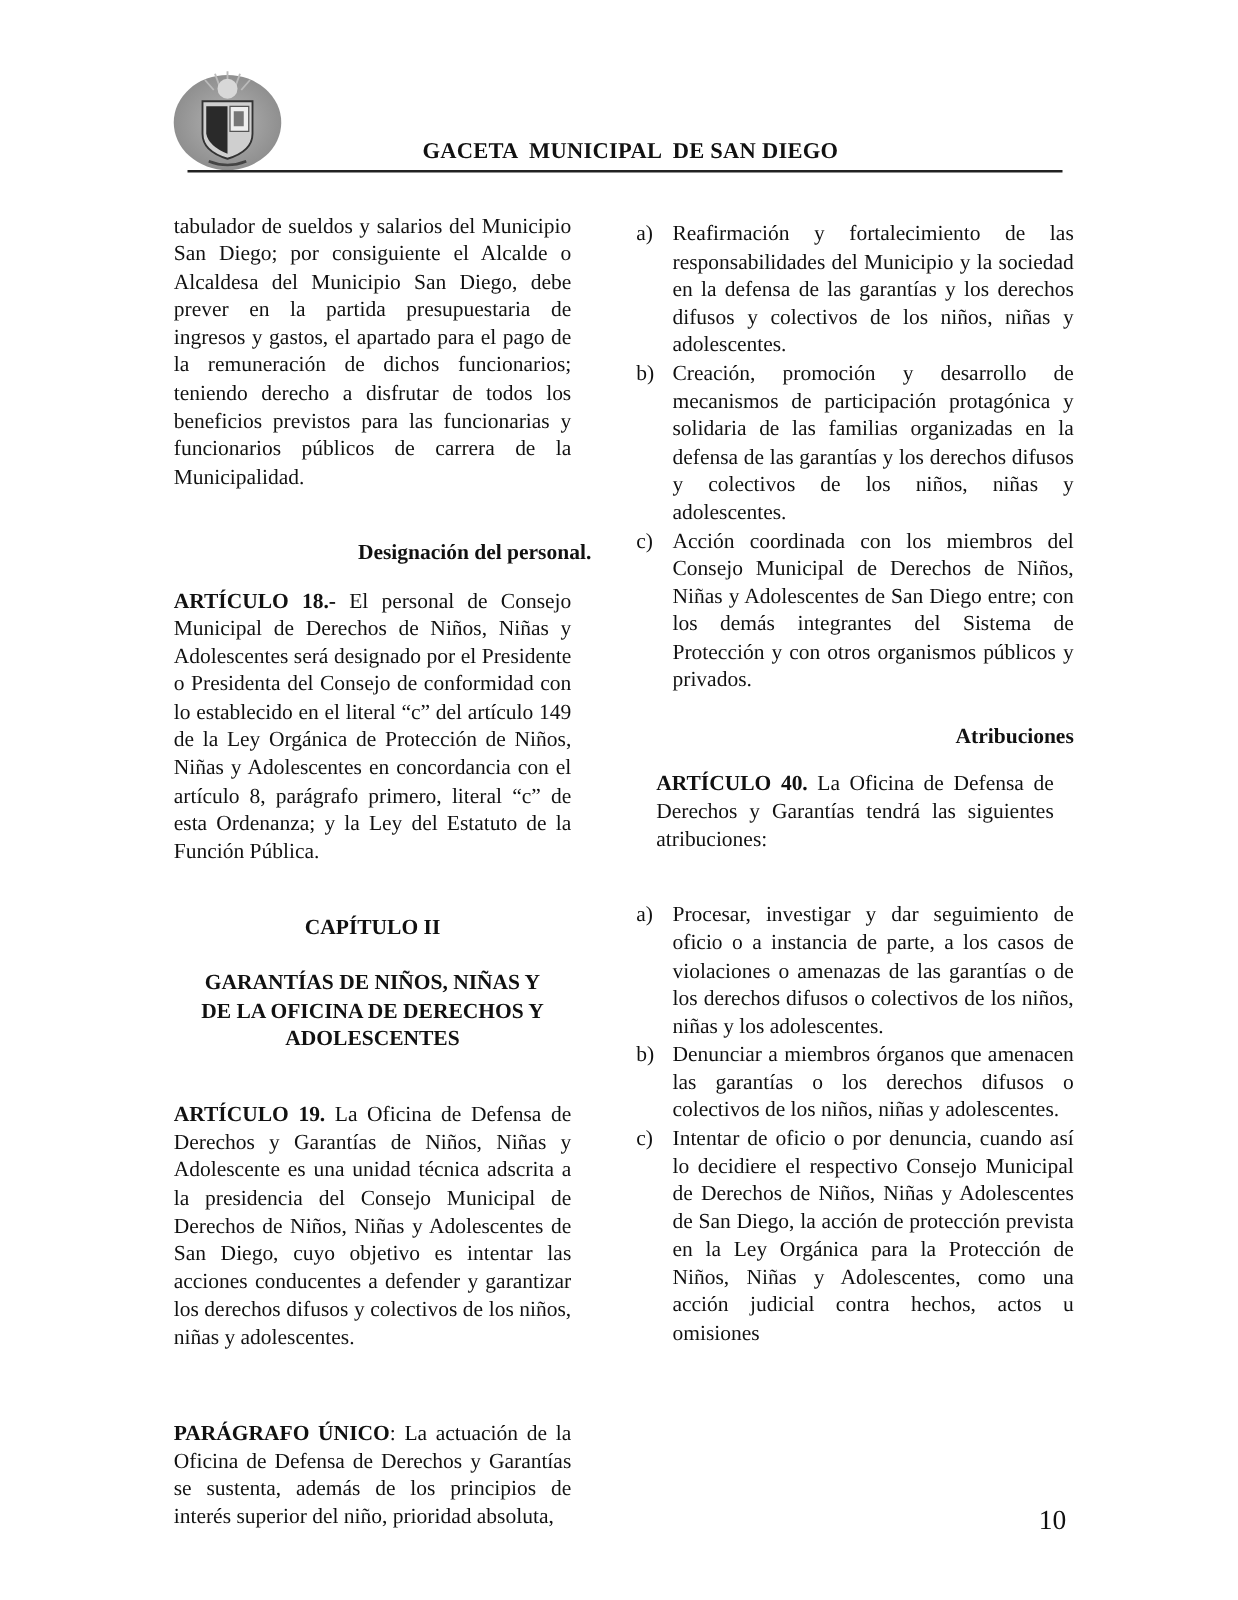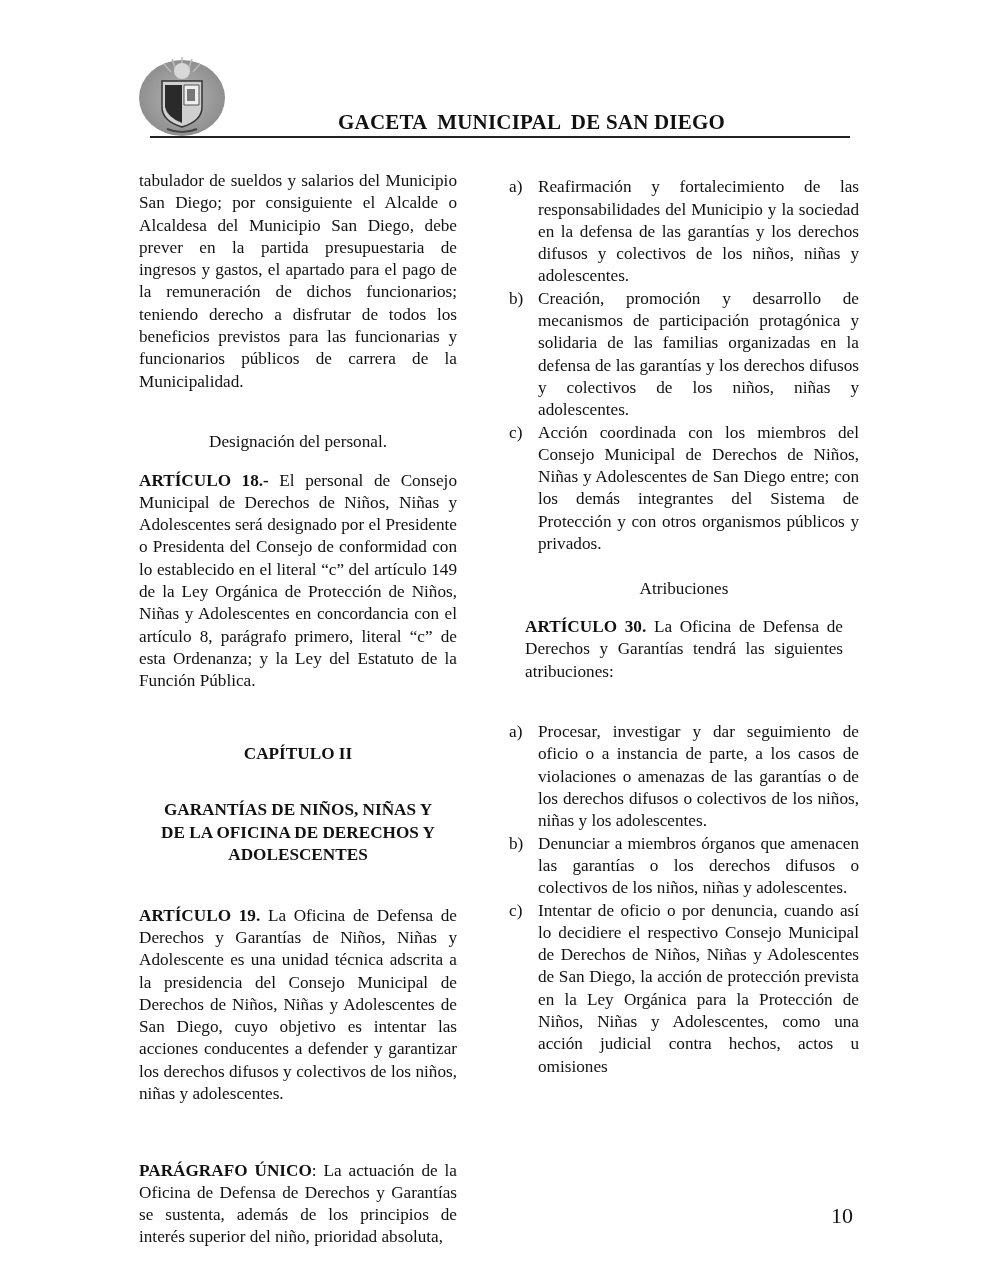--- a/index.html
+++ b/index.html
@@ -6,35 +6,35 @@
   body {
     width: 990px; height: 1280px; position: relative; overflow: hidden;
     font-family: "Liberation Serif", "DejaVu Serif", serif;
     color: #111;
   }
   .logo {
     position: absolute; left: 137px; top: 55px; width: 90px; height: 82px;
   }
   .gazette-title {
     position: absolute; left: 338px; top: 110px;
-    font-size: 21px; font-weight: bold; letter-spacing: 0.2px; white-space: pre;
+    font-size: 18px; font-weight: bold; letter-spacing: 0.2px; white-space: pre;
   }
   .header-rule {
     position: absolute; left: 150px; top: 136px; width: 700px; height: 2px; background: #222;
   }
   .col {
     position: absolute; top: 154px; width: 350px;
     font-size: 17.2px; line-height: 22.3px;
   }
   .col.left { left: 123px; }
   .col.right { left: 509px; }
   p { margin: 16px; text-align: justify; }
   .gap { height: 22.3px; }
-  .right-head { text-align: center; font-weight: normal; }
-  .center-head { text-align: center; font-weight: bold; margin-top: 12px; }
+  .right-head { text-align: right; font-weight: bold; }
+  .center-head { text-align: center; font-weight: bold; }
   b { font-weight: bold; }
   .li { display: flex; }
   .li .mk { width: 29px; flex: 0 0 29px; }
   .li .tx { flex: 1; text-align: justify; }
   .page-number {
     position: absolute; left: 831px; top: 1203px; font-size: 22px;
   }
 </style>
 </head>
 <body>
@@ -96,21 +96,21 @@
       <span class="mk">b)</span>
       <span class="tx">Creación, promoción y desarrollo de mecanismos de participación protagónica y solidaria de las familias organizadas en la defensa de las garantías y los derechos difusos y colectivos de los niños, niñas y adolescentes.</span>
     </div>
     <div class="li">
       <span class="mk">c)</span>
       <span class="tx">Acción coordinada con los miembros del Consejo Municipal de Derechos de Niños, Niñas y Adolescentes de San Diego entre; con los demás integrantes del Sistema de Protección y con otros organismos públicos y privados.</span>
     </div>
   </div>
   <div class="gap"></div>
   <div class="right-head">Atribuciones</div>
-  <p><b>ARTÍCULO 30.</b><span> La Oficina de Defensa de Derechos y Garantías tendrá las siguientes atribuciones:</span></p>
+  <p><b>ARTÍCULO 40.</b><span> La Oficina de Defensa de Derechos y Garantías tendrá las siguientes atribuciones:</span></p>
   <div class="gap"></div>
   <div>
     <div class="li">
       <span class="mk">a)</span>
       <span class="tx">Procesar, investigar y dar seguimiento de oficio o a instancia de parte, a los casos de violaciones o amenazas de las garantías o de los derechos difusos o colectivos de los niños, niñas y los adolescentes.</span>
     </div>
     <div class="li">
       <span class="mk">b)</span>
       <span class="tx">Denunciar a miembros órganos que amenacen las garantías o los derechos difusos o colectivos de los niños, niñas y adolescentes.</span>
     </div>

